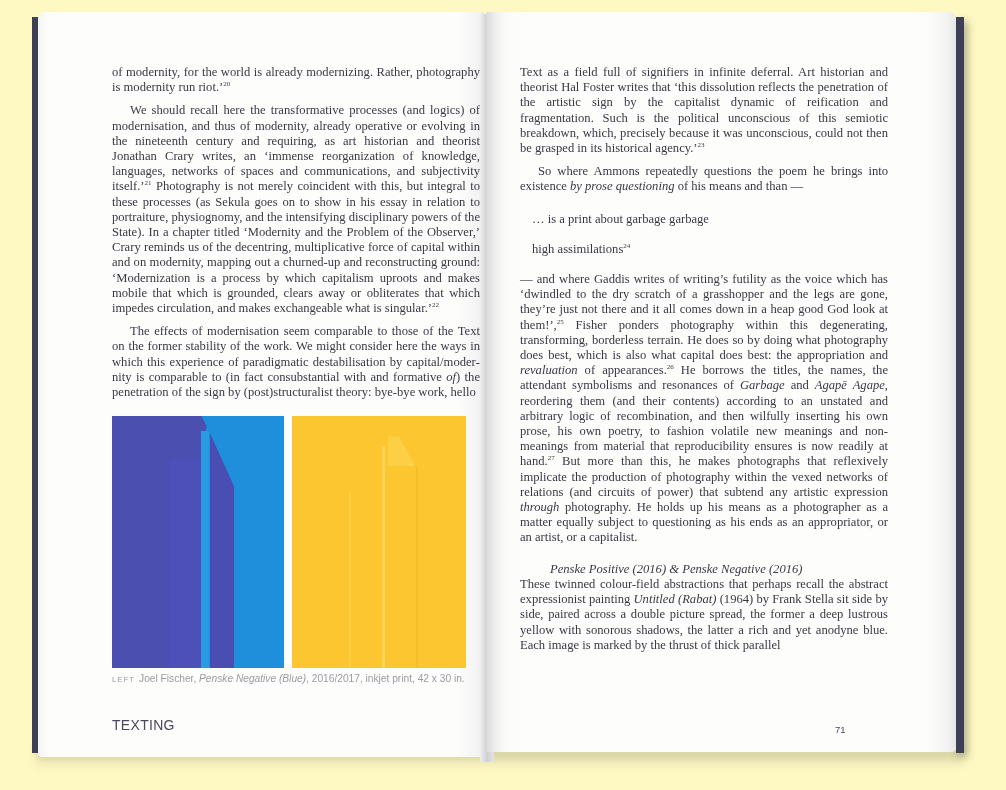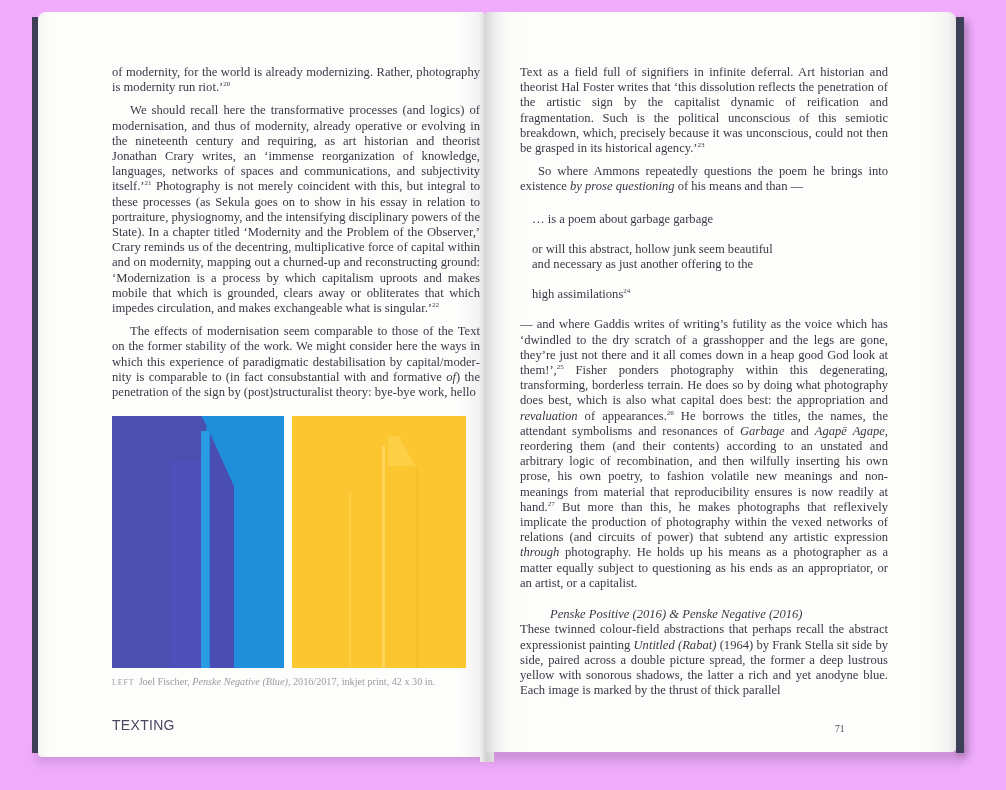--- a/index.html
+++ b/index.html
@@ -4,21 +4,21 @@
 <style>
   html, body {
     margin: 0; padding: 0;
     width: 1006px; height: 790px;
     background: #ffffff;
     overflow: hidden;
   }
   .scene {
     position: relative;
     width: 1006px; height: 790px;
-    background: #f0abfc;
+    background: #fef9c3;
   }
   
   .cover-left {
     position: absolute; left: 32px; top: 17px; width: 6px; height: 736px;
     background: #3c3f55;
   }
   .cover-right {
     position: absolute; left: 956px; top: 17px; width: 8px; height: 736px;
     background: #3c3f55;
     box-shadow: 3px 4px 8px rgba(0,0,0,0.35);
@@ -103,38 +103,38 @@
   }
   .plate-yellow .band {
     position: absolute; top: 12%; height: 88%; background: rgba(255,215,80,0.55);
   }
   .plate-yellow .b1 { left: 33%; width: 2px; top: 30%; height: 70%; }
   .plate-yellow .b2 { left: 52%; width: 3px; top: 12%; height: 88%; background: rgba(255,220,110,0.7); }
   .plate-yellow .b3 { left: 71%; width: 2px; top: 20%; height: 80%; background: rgba(240,180,40,0.45); }
   .plate-yellow .b4 { left: 55%; width: 16%; top: 8%; height: 12%; background: rgba(255,215,90,0.5); clip-path: polygon(0 0, 40% 0, 100% 100%, 0 100%); }
   .caption {
     position: absolute; left: 74px; top: 660px; width: 380px;
-    font-family: Liberation Serif, serif;
-    font-size: 10.2px; line-height: 19px;
+    font-family: Liberation Sans, sans-serif;
+    font-size: 10.2px; line-height: 14px;
     color: #9b9aa3;
     white-space: nowrap;
   }
   .caption .label {
     font-size: 7.8px; letter-spacing: 1px; margin-right: 4px;
   }
   .caption i { font-style: italic; }
   .running-head {
     position: absolute; left: 74px; top: 705px;
     font-family: "Liberation Sans", "DejaVu Sans", sans-serif;
     font-size: 14px; letter-spacing: 0.3px;
     color: #4a4860;
   }
   .folio {
     position: absolute; left: 349px; top: 712px;
-    font-family: Liberation Serif, serif;
+    font-family: Liberation Sans, sans-serif;
     font-size: 9.5px; color: #4a4860;
   }
   .section-head { text-indent: 30px; font-style: italic; }
 </style>
 </head>
 <body>
 
 <div class="scene">
   <div class="book-shadow"></div>
   <div class="cover-left"></div>
@@ -171,25 +171,21 @@
 
   <div class="gutter"></div>
 
   <div class="page page-right">
     <div class="text right-text">
       <p><span>Text as a field full of signifiers in infinite deferral. Art historian and theorist Hal Foster writes that ‘this dissolution reflects the penetration of the artistic sign by the capitalist dynamic of reification and fragmentation. Such is the political unconscious of this semiotic breakdown, which, precisely because it was unconscious, could not then be grasped in its historical agency.’</span><sup>23</sup></p>
       <p class="indent"><span>So where Ammons repeatedly questions the poem he brings into exist­ence </span><i>by prose questioning</i><span> of his means and than —</span></p>
 
       <div class="poem">
         <div class="stanza">
-          <div>… is a poem about garbage garbage</div>
-        </div>
-        <div class="stanza">
-          <div>or will this abstract, hollow junk seem beautiful</div>
-          <div>and necessary as just another offering to the</div>
+          <div>… is a print about garbage garbage</div>
         </div>
         <div class="stanza">
           <div><span>high assimilations</span><sup>24</sup></div>
         </div>
       </div>
 
       <p><span>— and where Gaddis writes of writing’s futility as the voice which has ‘dwindled to the dry scratch of a grasshopper and the legs are gone, they’re just not there and it all comes down in a heap good God look at them!’,</span><sup>25</sup><span> Fisher ponders photography within this degenerating, transforming, bor­derless terrain. He does so by doing what photography does best, which is also what capital does best: the appropriation and </span><i>revaluation</i><span> of appear­ances.</span><sup>26</sup><span> He borrows the titles, the names, the attendant symbolisms and resonances of </span><i>Garbage</i><span> and </span><i>Agapē Agape</i><span>, reordering them (and their con­tents) according to an unstated and arbitrary logic of recombination, and then wilfully inserting his own prose, his own poetry, to fashion volatile new meanings and non-meanings from material that reproducibility ensures is now readily at hand.</span><sup>27</sup><span> But more than this, he makes photographs that reflexively implicate the production of photography within the vexed net­works of relations (and circuits of power) that subtend any artistic expression </span><i>through</i><span> photography. He holds up his means as a photographer as a matter equally subject to questioning as his ends as an appropriator, or an artist, or a capitalist.</span></p>
 
       <p class="section-head" style="margin-top:16px;">Penske Positive (2016) &amp; Penske Negative (2016)</p>
       <p><span>These twinned colour-field abstractions that perhaps recall the ab­stract expressionist painting </span><i>Untitled (Rabat)</i><span> (1964) by Frank Stella sit side by side, paired across a double picture spread, the former a deep lustrous yellow with sonorous shadows, the latter a rich and yet anodyne blue. Each image is marked by the thrust of thick parallel</span></p>

